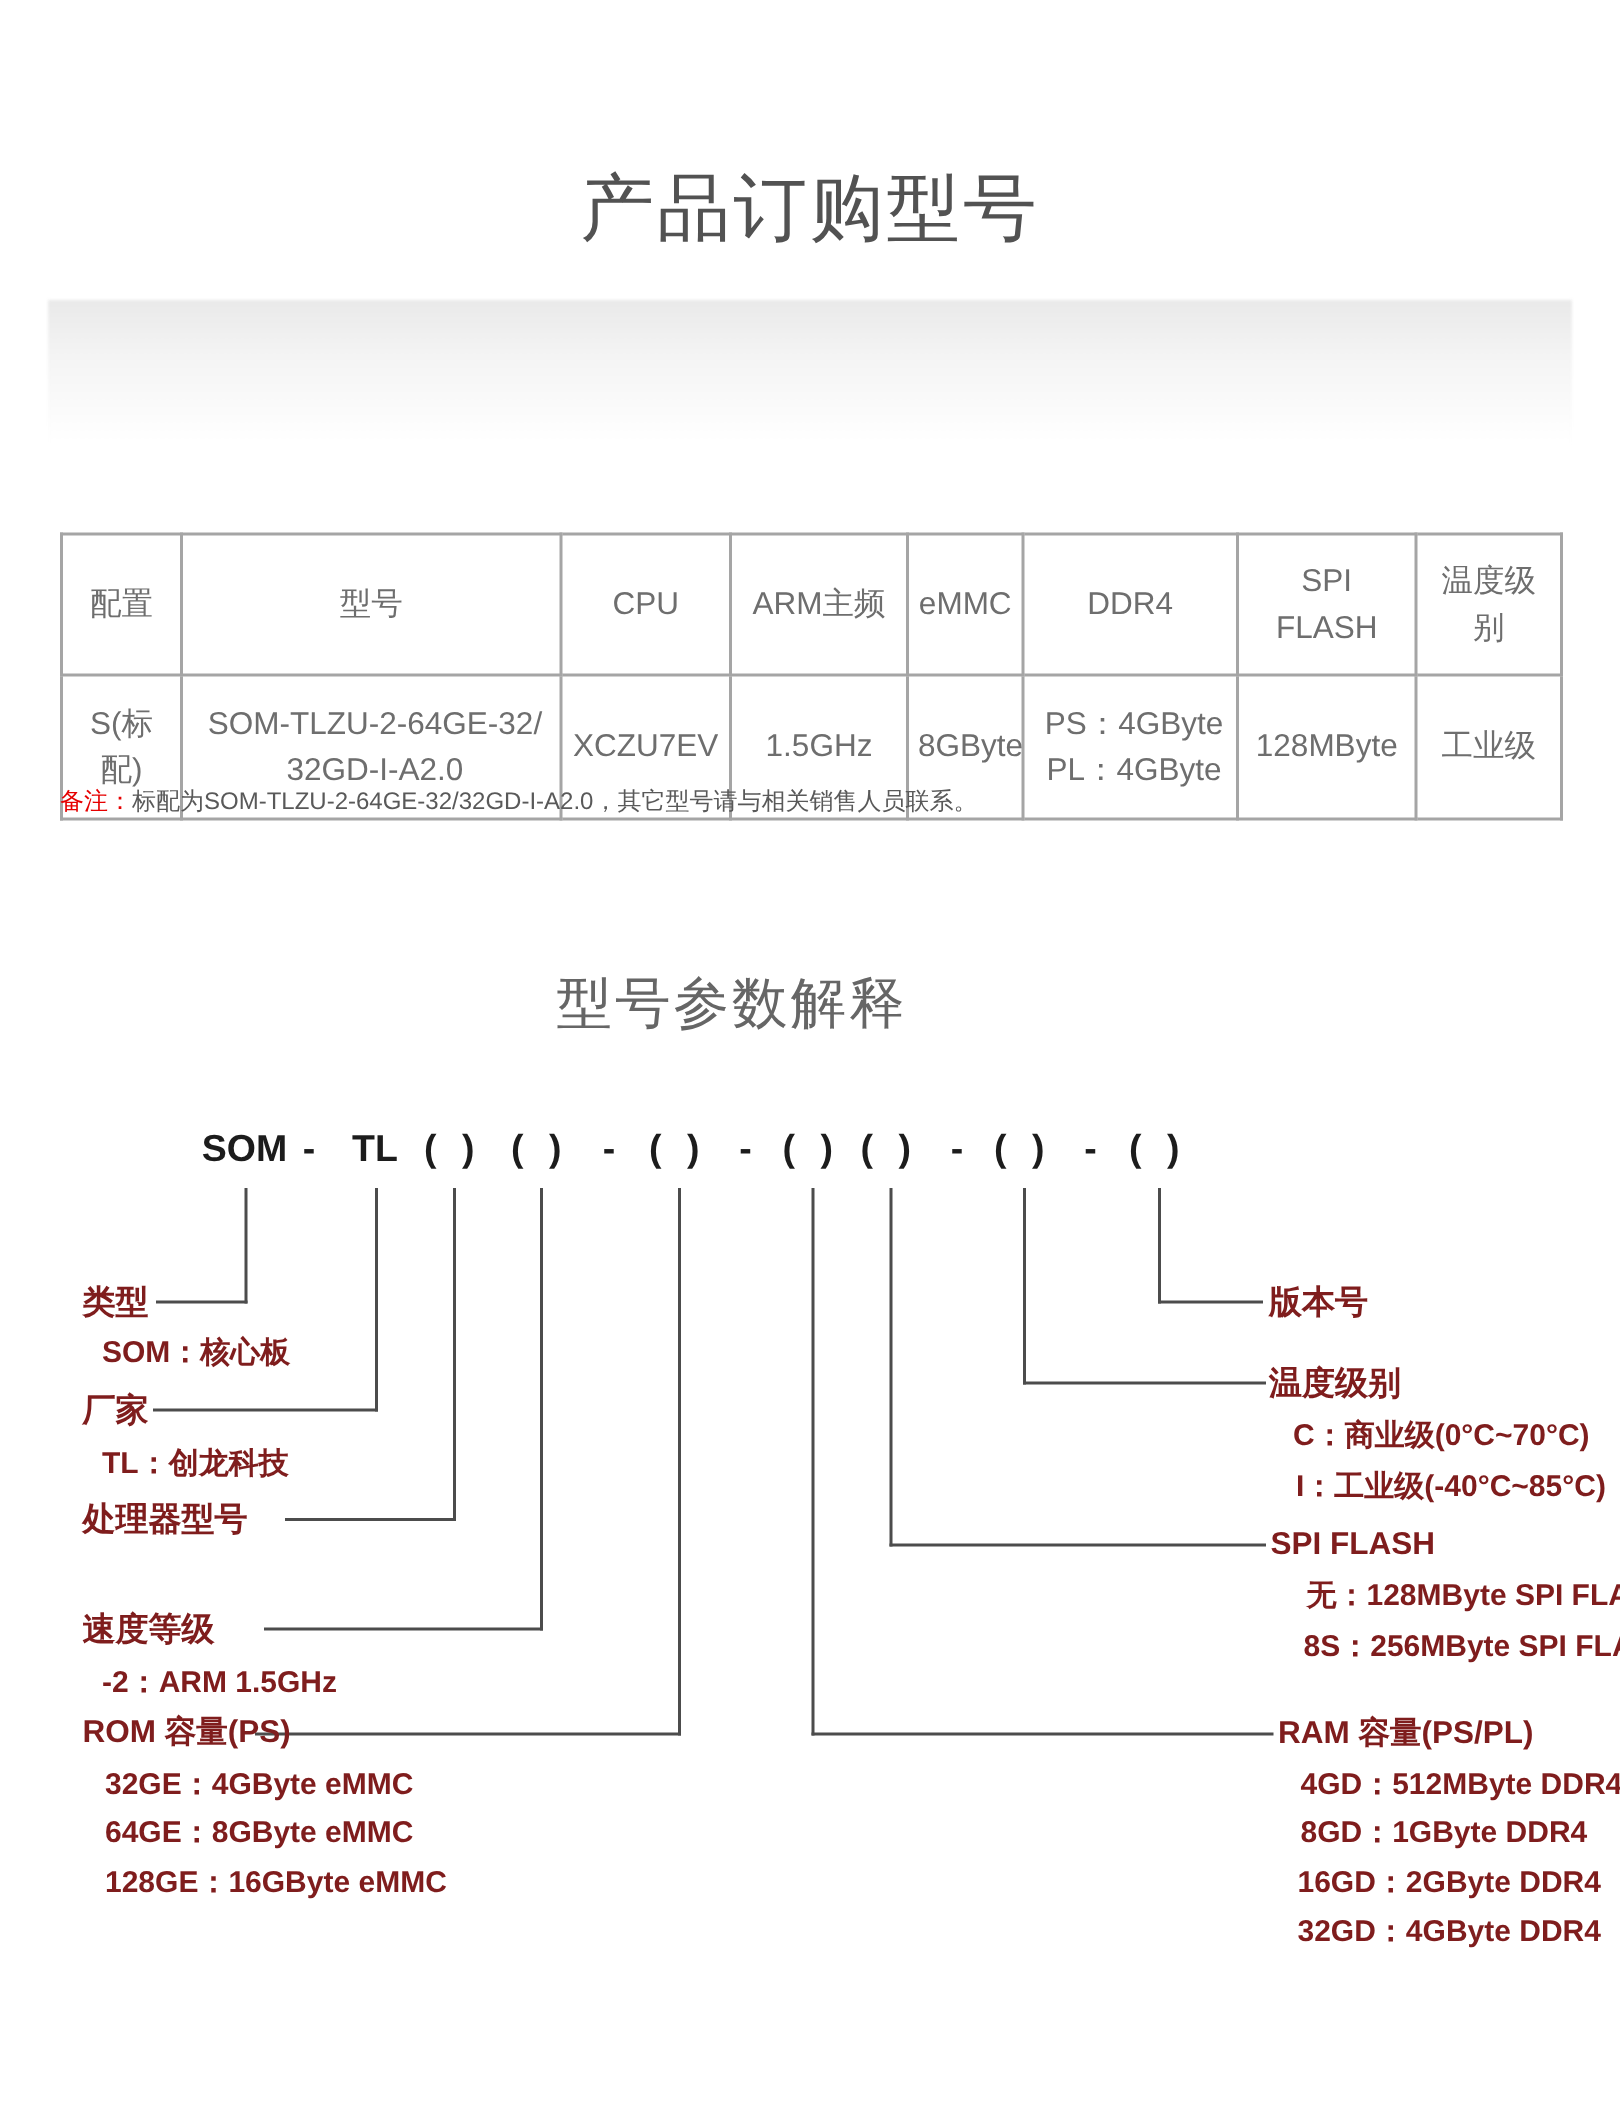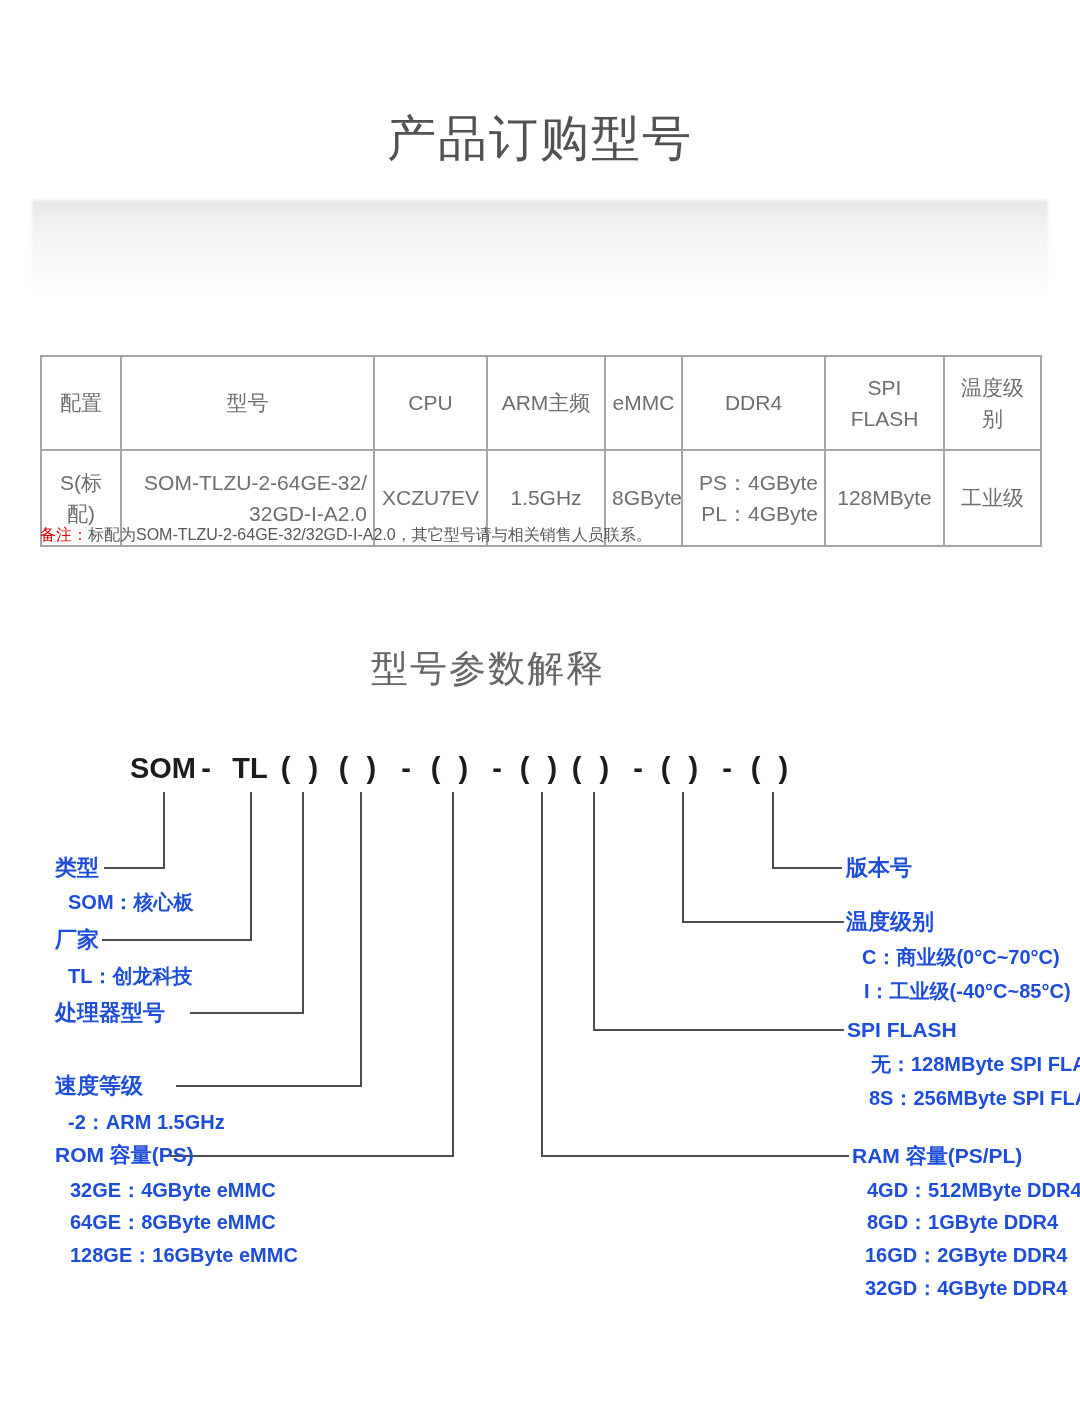--- a/index.html
+++ b/index.html
@@ -15,33 +15,33 @@
           background:linear-gradient(180deg,#e9e9e9 0%,#f4f4f4 40%,#ffffff 100%);
           filter:blur(1px);}
   
   .spec-table{position:absolute;left:40px;top:307px;width:1000px;border-collapse:collapse;
           table-layout:fixed;color:#6e6e6e;font-size:21px;margin-top:48px;}
   .spec-table th,.spec-table td{border:2px solid #a5a5a5;text-align:center;vertical-align:middle;
           font-weight:400;padding:4px 6px;line-height:1.5;}
   .spec-table tr.head th{height:84px;}
   .spec-table tr.data td{height:86px;}
   .hdr-narrow{display:inline-block;max-width:72px;}
-  td.cell-left{text-align:right;padding-left:11px;}
+  td.cell-left{text-align:center;padding-left:11px;}
   .blk{display:block;}
   
   .note{position:absolute;left:40px;top:524px;margin:0;font-size:16px;line-height:1.4;
         color:#595959;white-space:nowrap;}
   .note-label{color:#e60000;}
   
   .tok{position:absolute;top:752px;transform:translateX(-50%);white-space:pre;
-       font-size:29px;font-weight:600;color:#1c1c1c;}
+       font-size:25px;font-weight:600;color:#1c1c1c;}
   .tok.paren{letter-spacing:5px;}
   .conn-l{position:absolute;border-right:2px solid #4c4c4c;border-bottom:2px solid #4c4c4c;}
   .conn-r{position:absolute;border-left:2px solid #4c4c4c;border-bottom:2px solid #4c4c4c;}
-  .dg{position:absolute;white-space:nowrap;color:#1d4ed8;line-height:1;}
+  .dg{position:absolute;white-space:nowrap;color:#7f1d1d;line-height:1;}
   .dhead{font-size:22px;font-weight:600;}
   .dhead-b{font-size:21px;font-weight:700;}
   .ditem{font-size:20px;font-weight:600;}
 </style>
 </head>
 <body>
 
 <div class="page">
 
   <h1 class="title1">产品订购型号</h1>

